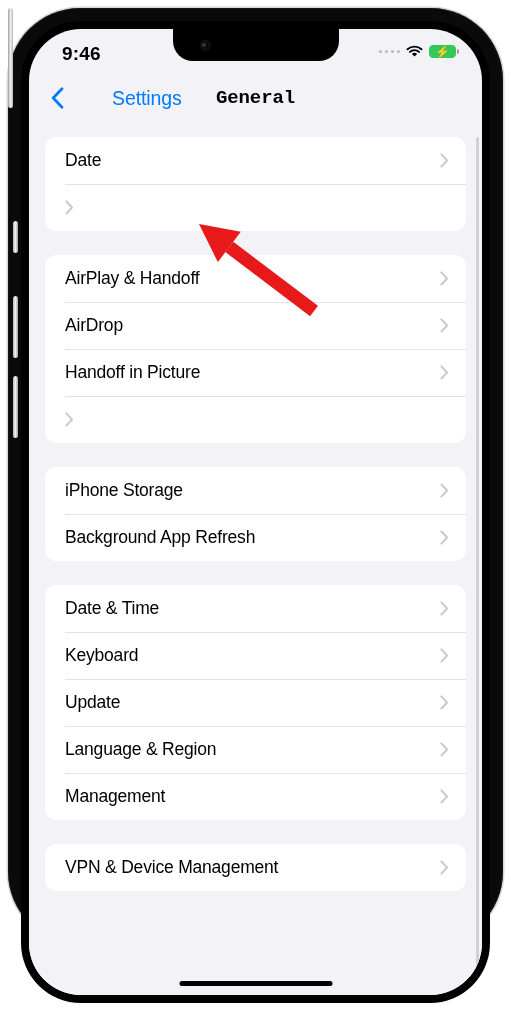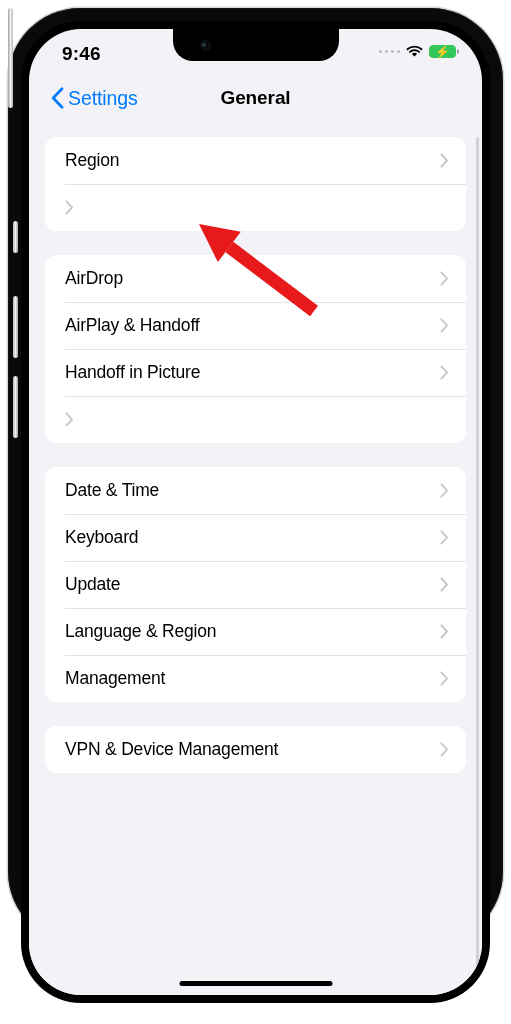--- a/index.html
+++ b/index.html
@@ -93,22 +93,22 @@
   #nav-bar{
     position:relative; height:46px; width:100%;
     display:flex; align-items:center; justify-content:center;
   }
   #back-button{
     position:absolute; left:22px; top:0; height:46px;
     display:flex; align-items:center; gap:4px;
     color:#007aff; cursor:pointer;
   }
   #back-chevron-icon{ display:block; margin-bottom:1px; }
-  #back-label{ font-size:19.5px; color:#007aff; letter-spacing:-.1px; }
-  #page-title{ font-size:19px; font-weight:700; color:#000; letter-spacing:-.1px; }
+  #back-label{ font-size:19.5px; color:#007aff; letter-spacing:-.1px;margin-left:44px; }
+  #page-title{ font-size:19px; font-weight:700; color:#000; letter-spacing:-.1px;font-family:Liberation Mono, monospace; }
 
   
   #settings-scroll{
     position:absolute; left:0; top:92px; right:0; bottom:0;
     overflow:hidden; background:#f2f2f7;
   }
   .settings-group{
     margin:0 16px 24px 16px;
     background:#fff; border-radius:12px; overflow:hidden;
   }
@@ -195,51 +195,65 @@
         </svg>
         <span id="back-label">Settings</span>
       </div>
       <div id="page-title">General</div>
     </div>
 
     <div id="settings-scroll">
       <div id="groups-container">
           <div class="settings-group" id="group-0">
             <div class="settings-row">
-              <span class="row-label">Region</span>
+              <span class="row-label">Date</span>
               <svg class="row-chevron" width="9" height="15" viewBox="0 0 9 15">
                 <path d="M1.4 1.4 7 7.5 1.4 13.6" stroke="#c4c4c8" stroke-width="2" fill="none" stroke-linecap="round" stroke-linejoin="round"></path>
               </svg>
             </div>
             <div class="settings-row">
               <svg class="row-chevron" width="9" height="15" viewBox="0 0 9 15">
                 <path d="M1.4 1.4 7 7.5 1.4 13.6" stroke="#c4c4c8" stroke-width="2" fill="none" stroke-linecap="round" stroke-linejoin="round"></path>
               </svg>
             </div>
           </div>
           <div class="settings-group" id="group-1">
             <div class="settings-row">
+              <span class="row-label">AirPlay &amp; Handoff</span>
+              <svg class="row-chevron" width="9" height="15" viewBox="0 0 9 15">
+                <path d="M1.4 1.4 7 7.5 1.4 13.6" stroke="#c4c4c8" stroke-width="2" fill="none" stroke-linecap="round" stroke-linejoin="round"></path>
+              </svg>
+            </div>
+            <div class="settings-row">
               <span class="row-label">AirDrop</span>
               <svg class="row-chevron" width="9" height="15" viewBox="0 0 9 15">
                 <path d="M1.4 1.4 7 7.5 1.4 13.6" stroke="#c4c4c8" stroke-width="2" fill="none" stroke-linecap="round" stroke-linejoin="round"></path>
               </svg>
             </div>
             <div class="settings-row">
-              <span class="row-label">AirPlay &amp; Handoff</span>
-              <svg class="row-chevron" width="9" height="15" viewBox="0 0 9 15">
-                <path d="M1.4 1.4 7 7.5 1.4 13.6" stroke="#c4c4c8" stroke-width="2" fill="none" stroke-linecap="round" stroke-linejoin="round"></path>
-              </svg>
-            </div>
-            <div class="settings-row">
               <span class="row-label">Handoff in Picture</span>
               <svg class="row-chevron" width="9" height="15" viewBox="0 0 9 15">
                 <path d="M1.4 1.4 7 7.5 1.4 13.6" stroke="#c4c4c8" stroke-width="2" fill="none" stroke-linecap="round" stroke-linejoin="round"></path>
               </svg>
             </div>
             <div class="settings-row">
+              <svg class="row-chevron" width="9" height="15" viewBox="0 0 9 15">
+                <path d="M1.4 1.4 7 7.5 1.4 13.6" stroke="#c4c4c8" stroke-width="2" fill="none" stroke-linecap="round" stroke-linejoin="round"></path>
+              </svg>
+            </div>
+          </div>
+          <div class="settings-group" id="group-2">
+            <div class="settings-row">
+              <span class="row-label">iPhone Storage</span>
+              <svg class="row-chevron" width="9" height="15" viewBox="0 0 9 15">
+                <path d="M1.4 1.4 7 7.5 1.4 13.6" stroke="#c4c4c8" stroke-width="2" fill="none" stroke-linecap="round" stroke-linejoin="round"></path>
+              </svg>
+            </div>
+            <div class="settings-row">
+              <span class="row-label">Background App Refresh</span>
               <svg class="row-chevron" width="9" height="15" viewBox="0 0 9 15">
                 <path d="M1.4 1.4 7 7.5 1.4 13.6" stroke="#c4c4c8" stroke-width="2" fill="none" stroke-linecap="round" stroke-linejoin="round"></path>
               </svg>
             </div>
           </div>
           <div class="settings-group" id="group-3">
             <div class="settings-row">
               <span class="row-label">Date &amp; Time</span>
               <svg class="row-chevron" width="9" height="15" viewBox="0 0 9 15">
                 <path d="M1.4 1.4 7 7.5 1.4 13.6" stroke="#c4c4c8" stroke-width="2" fill="none" stroke-linecap="round" stroke-linejoin="round"></path>

